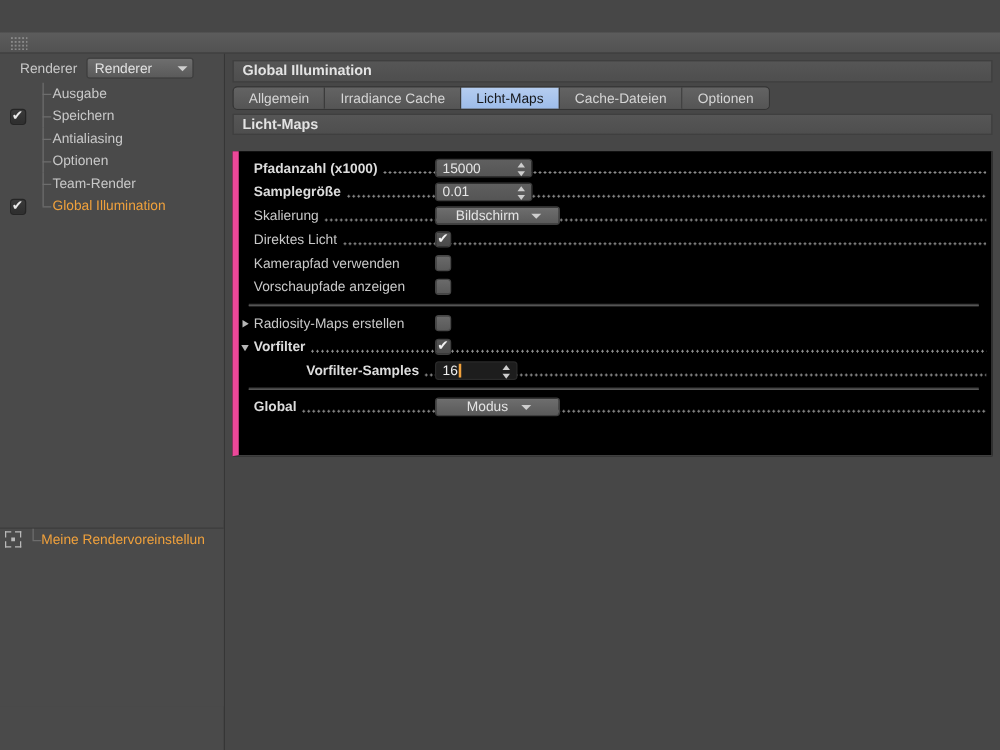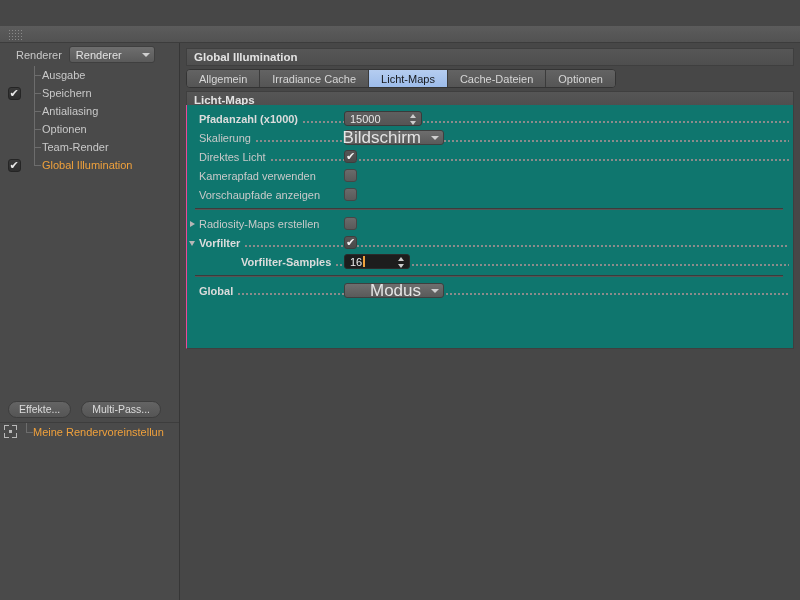--- a/index.html
+++ b/index.html
@@ -166,22 +166,22 @@
     color:#16181b;font-weight:normal;
   }
   .group-header{
     position:absolute;left:6px;top:48px;width:608px;height:17px;
     background:linear-gradient(to bottom,#565656,#4e4e4e);
     border:1px solid #3f3f3f;box-sizing:border-box;
     display:flex;align-items:center;padding-left:7px;
     font-size:11.5px;font-weight:bold;color:#e3e3e3;
   }
   .panelbody{
-    position:absolute;left:6px;top:62px;width:608px;height:244px;
-    background:#0f766e;border-left:1px solid #ec4899;border-right:1px solid #3f3f3f;
+    position:absolute;left:6px;top:78px;width:608px;height:244px;
+    background:#000000;border-left:5px solid #ec4899;border-right:1px solid #3f3f3f;
     border-bottom:1px solid #3f3f3f;box-sizing:border-box;
   }
 
   .prow{
     position:relative;height:19px;display:flex;align-items:center;
   }
   .tri{
     width:12px;height:19px;position:relative;flex:0 0 auto;
   }
   .tri i{
@@ -224,22 +224,22 @@
     content:"";position:absolute;left:0;width:0;height:0;
     border-left:3.5px solid transparent;border-right:3.5px solid transparent;
   }
   .spin:before{top:1px;border-bottom:4px solid #cdcdcd;}
   .spin:after{bottom:1px;border-top:4px solid #cdcdcd;}
 
   .selfield{
     height:15px;border-radius:3px;box-sizing:border-box;
     background:linear-gradient(to bottom,#6e6e6e,#5a5a5a);
     border:1px solid #3f3f3f;
-    display:flex;align-items:center;justify-content:flex-end;
-    padding:0 4px 0 6px;font-size:17px;color:#e4e4e4;
+    display:flex;align-items:center;justify-content:center;
+    padding:0 4px 0 6px;font-size:11px;color:#e4e4e4;
   }
   .selfield .arw{
     width:0;height:0;border-left:4.5px solid transparent;border-right:4.5px solid transparent;
     border-top:4.5px solid #cfcfcf;margin-left:10px;
   }
   .pchk{
     width:13px;height:13px;border-radius:3px;box-sizing:border-box;
     background:linear-gradient(to bottom,#6a6a6a,#5a5a5a);
     border:1px solid #464646;
     display:flex;align-items:center;justify-content:center;
@@ -309,24 +309,20 @@
         </div>
         <div class="tree-row">
           <div class="chk-cell">
             <div class="chk ">✔</div>
           </div>
           <div class="twig last"></div>
           <span class="tree-label sel">Global Illumination</span>
         </div>
       </div>
 
-    <div class="lp-buttons">
-      <div class="pill">Effekte...</div>
-      <div class="pill">Multi-Pass...</div>
-    </div>
 
     <div class="preset-list">
       <div class="preset-row">
         <div class="preset-icon">
             <i class="tr"></i>
             <i class="bl"></i>
             <i class="dot"></i>
           </div>
         <div class="preset-twig"></div>
         <span class="preset-label">Meine Rendervoreinstellun</span>
@@ -359,20 +355,31 @@
             <div class="leader"></div>
             <div class="ctrl">
               <div class="numfield" style="width: 78px;">
                 <span>15000</span>
                 <span class="spin"></span>
               </div>
             </div>
           </div>
           <div class="prow">
             <div style="width: 12px; flex: 0 0 auto;"></div>
+            <span class="plabel b">Samplegröße</span>
+            <div class="leader"></div>
+            <div class="ctrl">
+              <div class="numfield" style="width: 78px;">
+                <span>0.01</span>
+                <span class="spin"></span>
+              </div>
+            </div>
+          </div>
+          <div class="prow">
+            <div style="width: 12px; flex: 0 0 auto;"></div>
             <span class="plabel">Skalierung</span>
             <div class="leader"></div>
             <div class="ctrl">
               <div class="selfield" style="width: 100px;">
                 <span>Bildschirm</span>
                 <span class="arw"></span>
               </div>
             </div>
           </div>
           <div class="prow">

